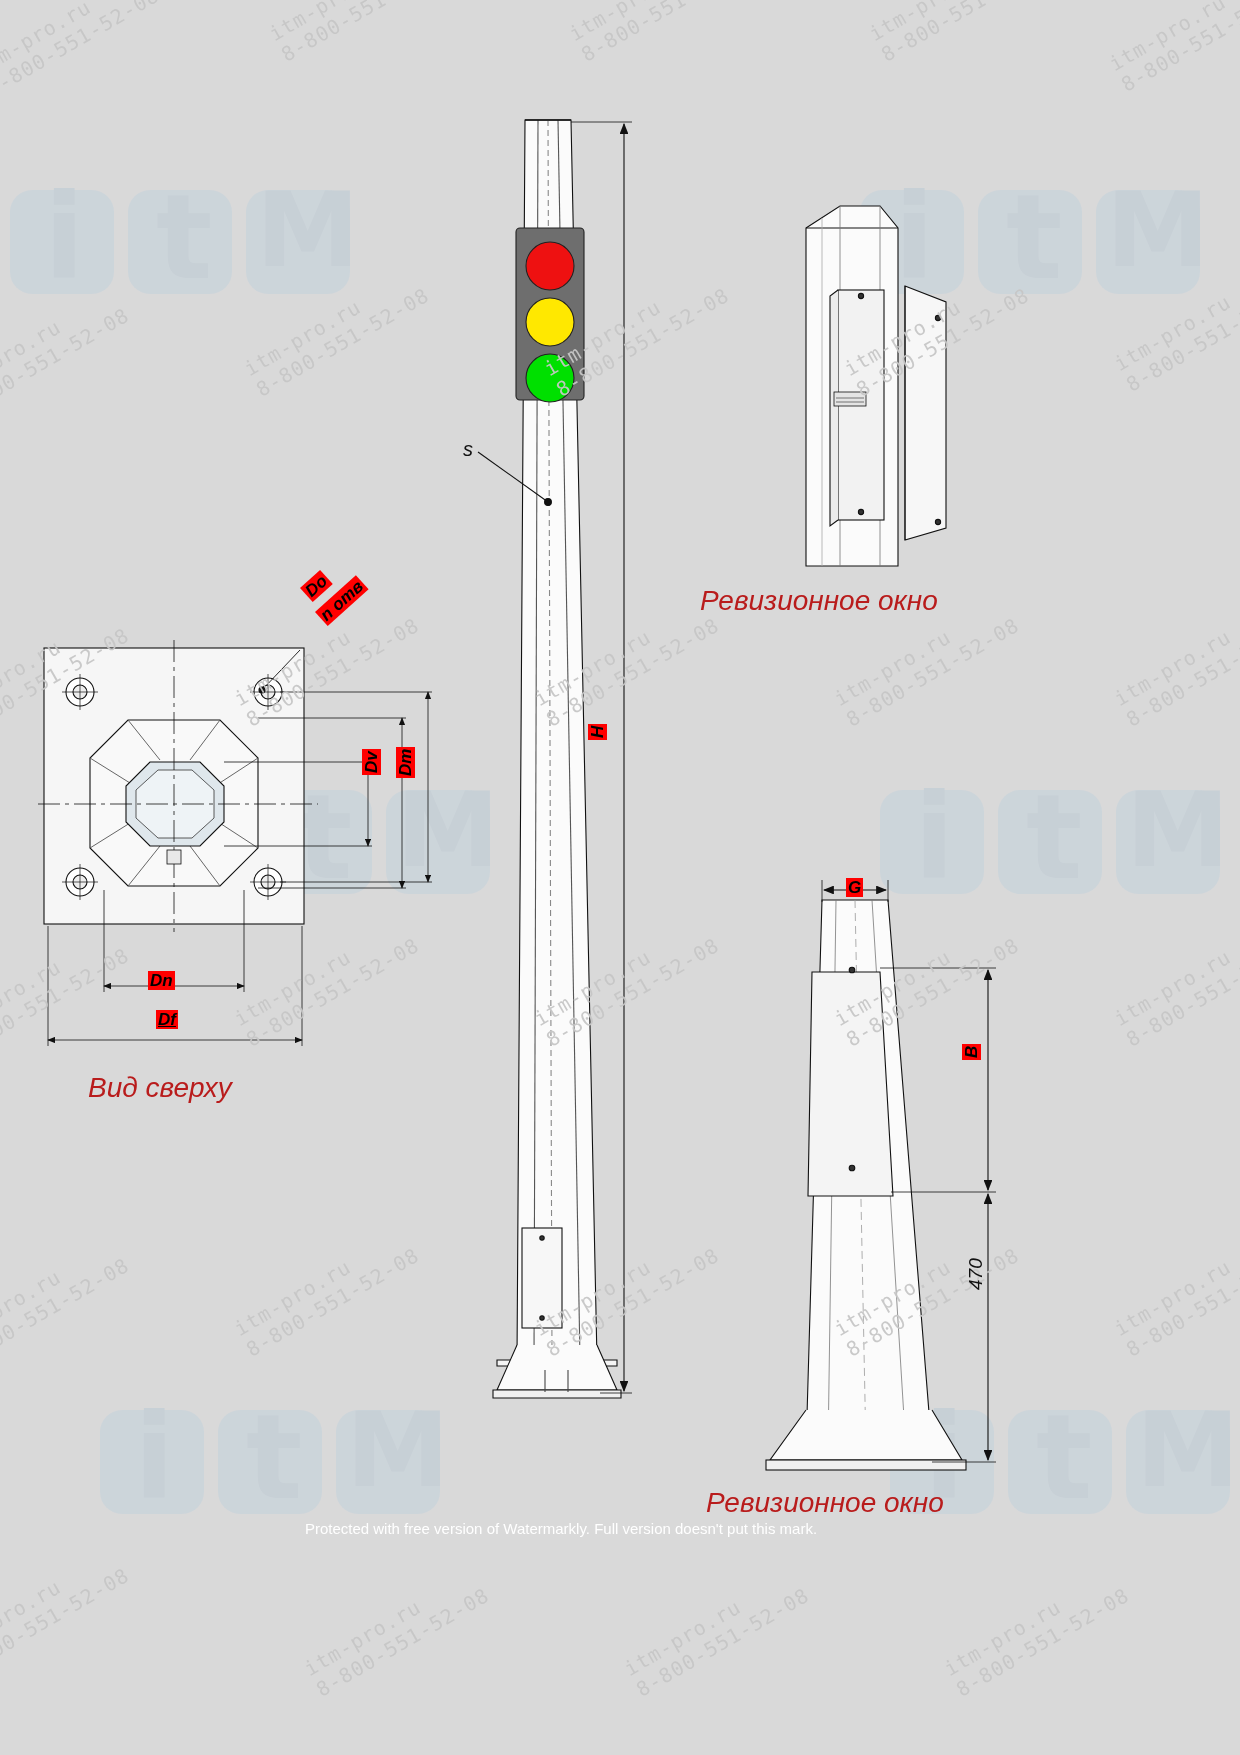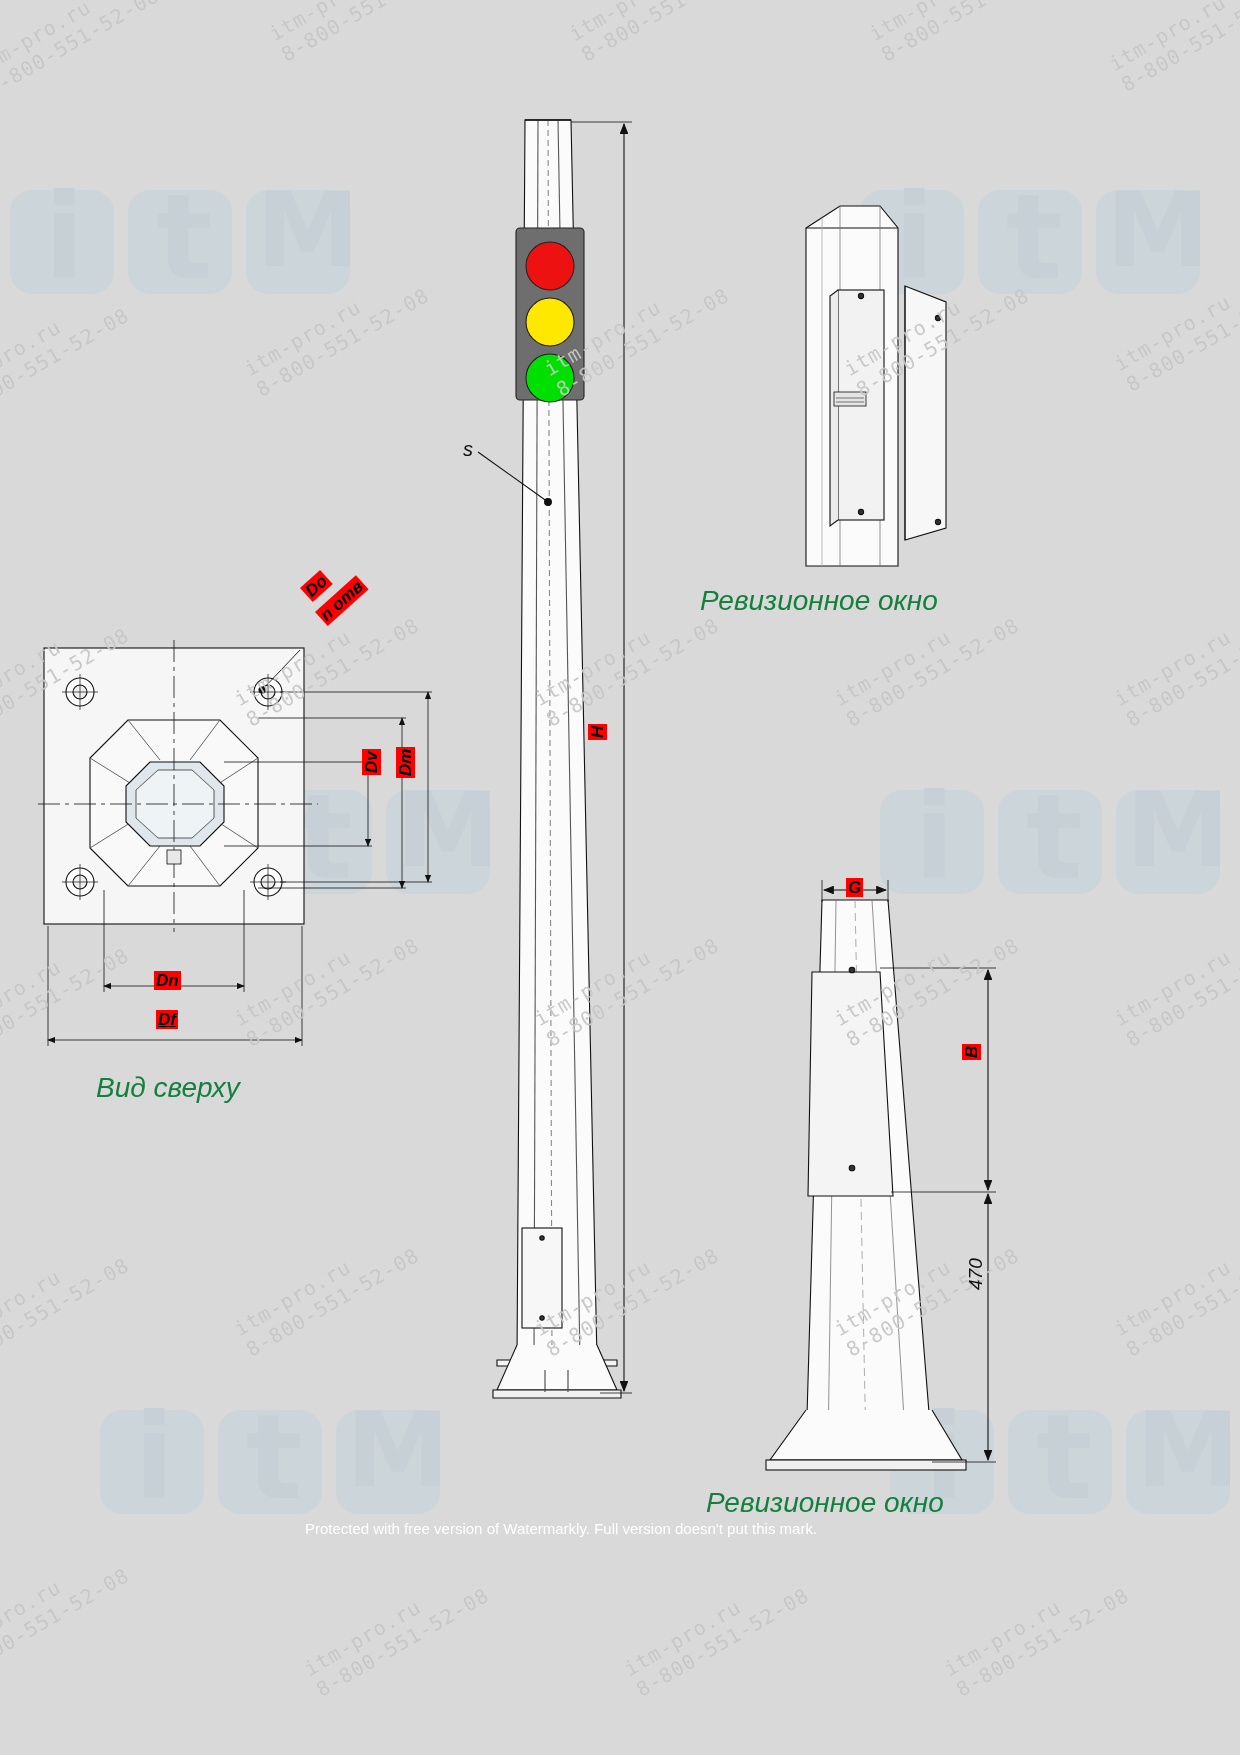--- a/index.html
+++ b/index.html
@@ -45,21 +45,21 @@
     background:#c3d2dc;
   }
 
   
   svg{position:absolute;left:0;top:0;}
   .cap{
     position:absolute;
     font-family:"Liberation Sans", sans-serif;
     font-style:italic;
     font-size:28px;
-    color:#15803d;
+    color:#b91c1c;
     white-space:nowrap;
   }
   .dimlbl{
     position:absolute;
     background:#ff0000;
     color:#000;
     font-family:"Liberation Sans", sans-serif;
     font-style:italic;
     font-weight:bold;
     font-size:17px;
@@ -370,25 +370,25 @@
 8-800-551-52-08</div>
   </div>
 
   <div class="plainlbl" style="left:463px;top:438px;font-size:20px;">s</div>
   <div class="dimlbl" style="left:588px;top:740px;transform:rotate(-90deg);transform-origin:left top;">H</div>
 
   <div class="dimlbl" style="left:300px;top:588px;transform:rotate(-42deg);transform-origin:left top;">Dо</div>
   <div class="dimlbl" style="left:315px;top:612px;transform:rotate(-42deg);transform-origin:left top;">n отв</div>
   <div class="dimlbl" style="left:362px;top:775px;transform:rotate(-90deg);transform-origin:left top;">Dv</div>
   <div class="dimlbl" style="left:396px;top:778px;transform:rotate(-90deg);transform-origin:left top;">Dm</div>
-  <div class="dimlbl" style="left:154px;top:971px;">Dn</div>
+  <div class="dimlbl" style="left:148px;top:971px;">Dn</div>
   <div class="dimlbl" style="left:156px;top:1010px;text-decoration:underline;">Df</div>
 
   <div class="dimlbl" style="left:846px;top:878px;">G</div>
   <div class="dimlbl" style="left:962px;top:1060px;transform:rotate(-90deg);transform-origin:left top;">B</div>
   <div class="plainlbl" style="left:965px;top:1290px;transform:rotate(-90deg);transform-origin:left top;font-size:19px;">470</div>
 
-  <div class="cap" style="left:96px;top:1072px;">Вид сверху</div>
+  <div class="cap" style="left:88px;top:1072px;">Вид сверху</div>
   <div class="cap" style="left:700px;top:585px;">Ревизионное окно</div>
   <div class="cap" style="left:706px;top:1487px;">Ревизионное окно</div>
 
   <div class="footer" style="bottom:218px;">Protected with free version of Watermarkly. Full version doesn't put this mark.</div>
 </div>
 
 </body></html>

